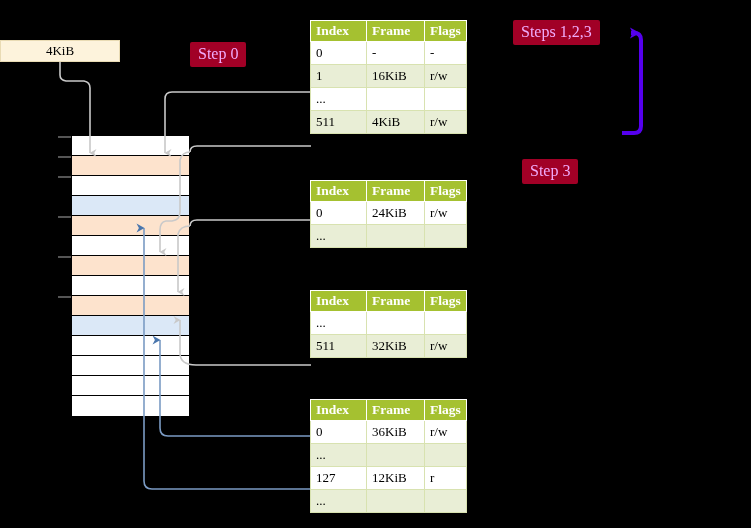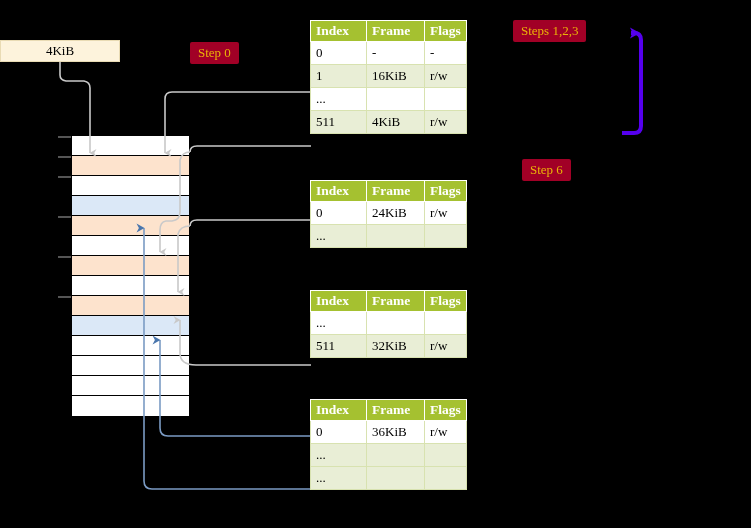--- a/index.html
+++ b/index.html
@@ -6,24 +6,24 @@
   body{
     width:751px;height:528px;position:relative;overflow:hidden;
     font-family:"Liberation Serif","DejaVu Serif",serif;
     color:#000;
   }
   .stage{position:absolute;left:0;top:0;width:751px;height:528px;}
 
   
   .badge{
     position:absolute;
-    font-size:13px;
+    font-size:16px;
     line-height:1;
     padding:4px 8px 5px 8px;
-    color:#eab308;
+    color:#f0abfc;
     white-space:nowrap;
     border-radius:2px;
     font-family:"Liberation Serif","DejaVu Serif",serif;
   }
   .badge-red{background:#a10026;}
   .badge-blue{background:#5500ee;}
 
   
   .kib-box{
     position:absolute;
@@ -108,21 +108,21 @@
   <div class="badge badge-red" style="left:190px;top:42px;">
     <span>Step 0</span>
   </div>
 
   <div class="badge badge-red" style="left:513px;top:20px;">
     <span>Steps 1,2,3</span>
   </div>
 
 
   <div class="badge badge-red" style="left:522px;top:159px;">
-    <span>Step 6</span>
+    <span>Step 3</span>
   </div>
 
   <div class="memcol" id="memcol" style="left:71px;top:135px;width:119px;height:280px;">
       <div class="memrow" style="top: 0px; height: 20px;"></div>
       <div class="memrow orange" style="top: 20px; height: 20px;"></div>
       <div class="memrow" style="top: 40px; height: 20px;"></div>
       <div class="memrow blue" style="top: 60px; height: 20px;"></div>
       <div class="memrow orange" style="top: 80px; height: 20px;"></div>
       <div class="memrow" style="top: 100px; height: 20px;"></div>
       <div class="memrow orange" style="top: 120px; height: 20px;"></div>
@@ -267,20 +267,25 @@
         <tr>
           <td class="c-idx">0</td>
           <td class="c-frm">36KiB</td>
           <td class="c-flg">r/w</td>
         </tr>
         <tr class="alt">
           <td class="c-idx">...</td>
           <td class="c-frm"></td>
           <td class="c-flg"></td>
         </tr>
+        <tr>
+          <td class="c-idx">127</td>
+          <td class="c-frm">12KiB</td>
+          <td class="c-flg">r</td>
+        </tr>
         <tr class="alt">
           <td class="c-idx">...</td>
           <td class="c-frm"></td>
           <td class="c-flg"></td>
         </tr>
       </tbody>
     </table>
 
 </div>
 

